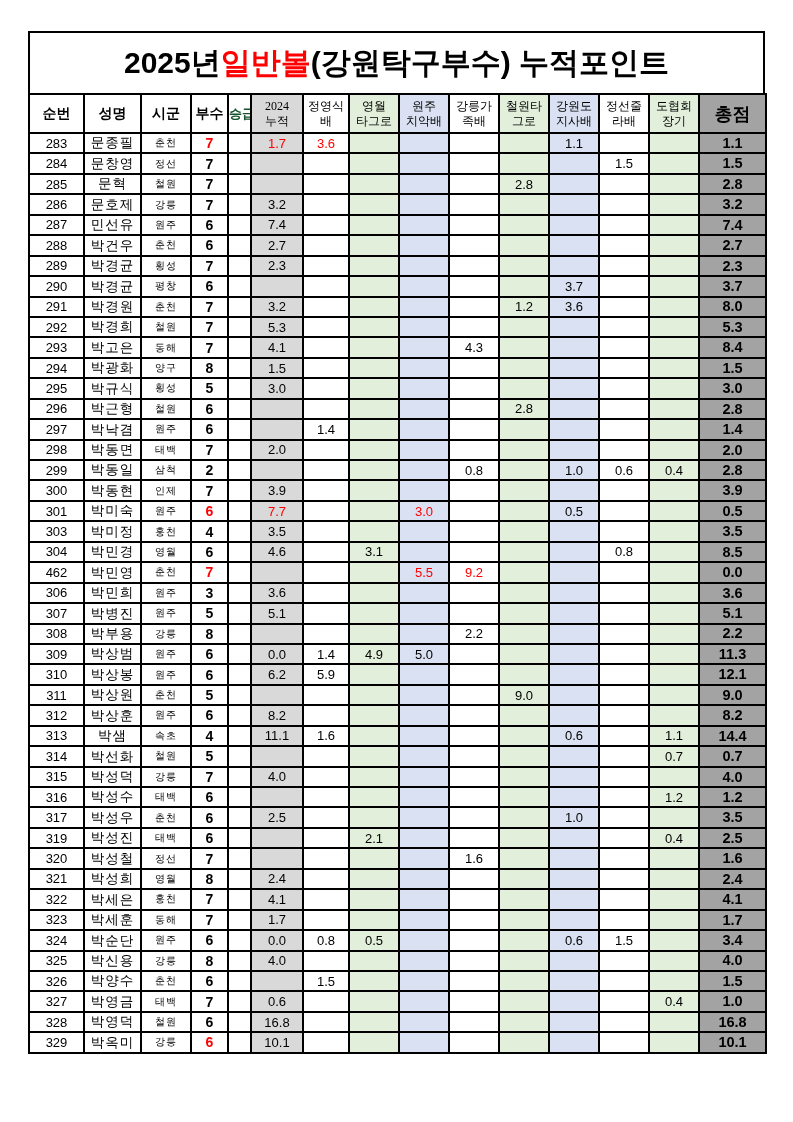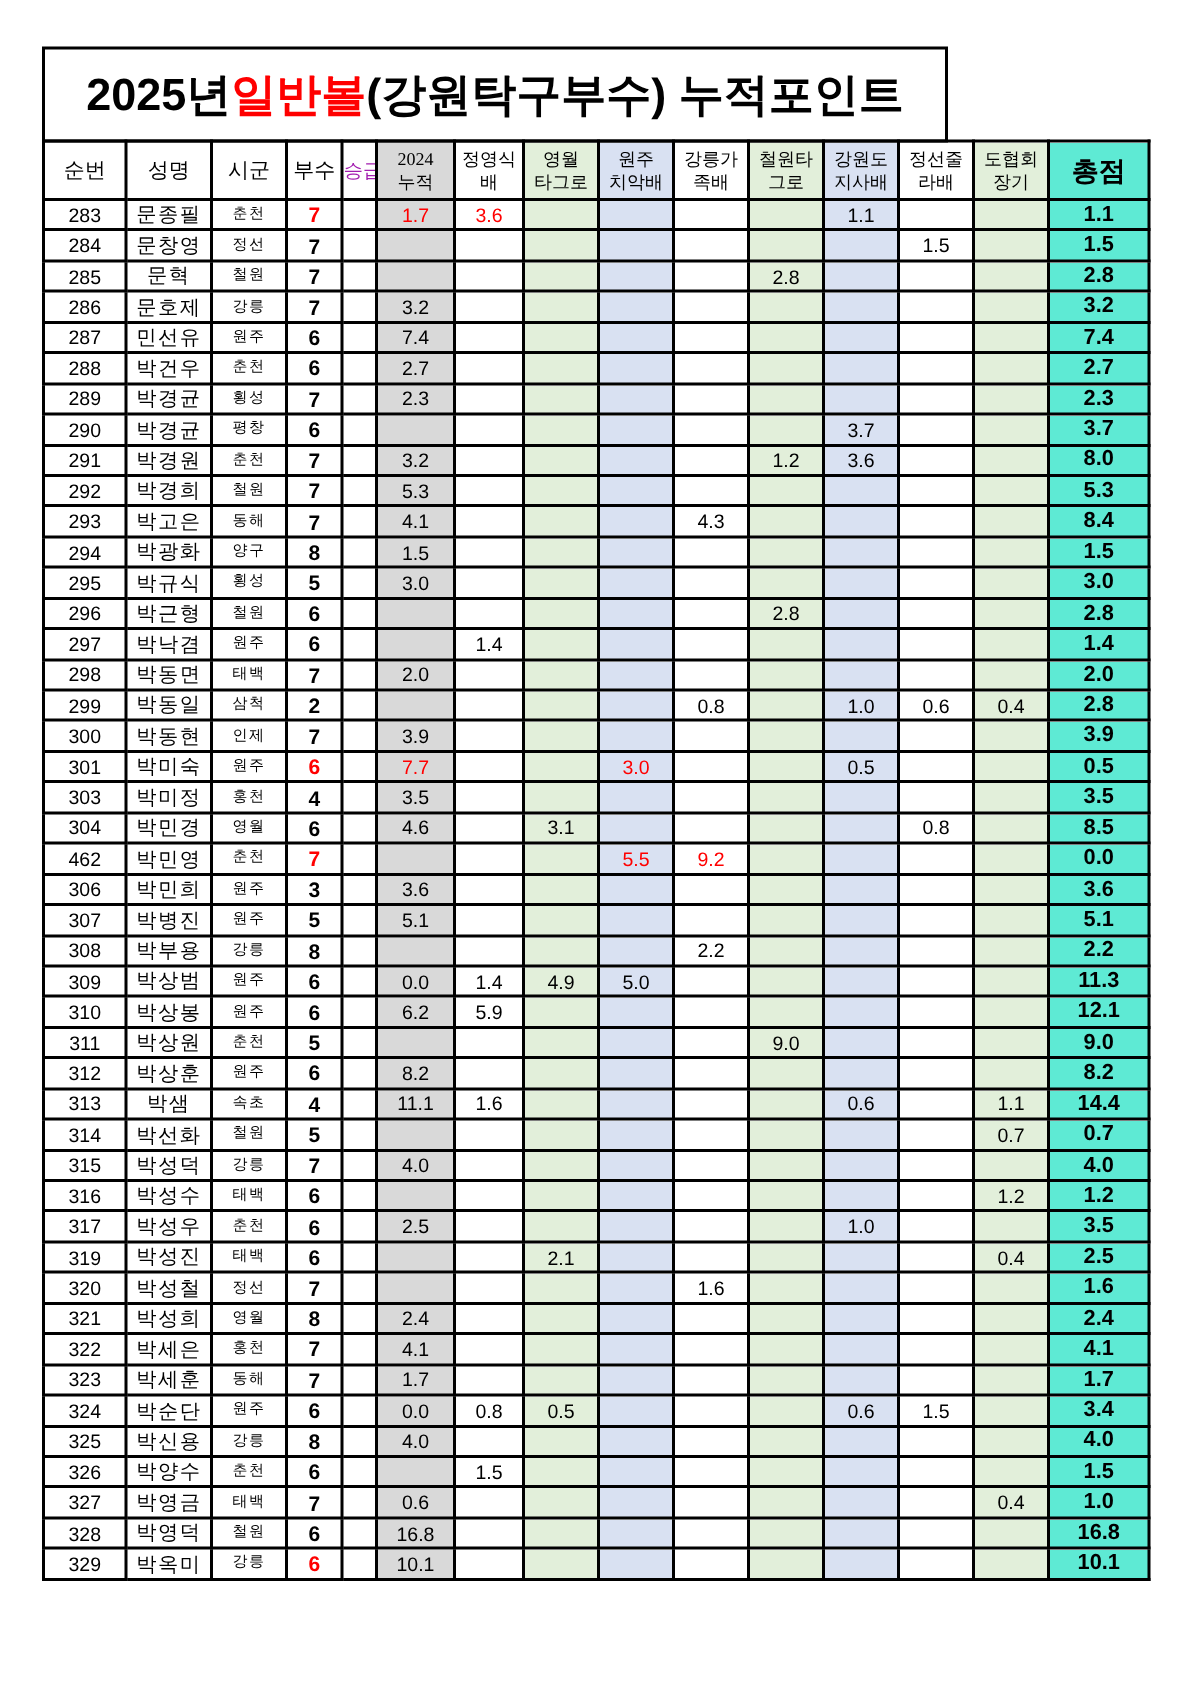--- a/index.html
+++ b/index.html
@@ -3,47 +3,47 @@
 <meta charset="utf-8">
 <style>
   html,body{margin:0;padding:0;}
   body{
     width:793px;height:1122px;background:#ffffff;
     font-family:"Liberation Sans","DejaVu Sans",sans-serif;
     position:relative;color:#000;
   }
   .sheet{position:absolute;left:28px;top:31px;width:737px;}
   .title-box{
-    box-sizing:border-box;width:604px;height:64px;
+    box-sizing:border-box;width:737px;height:64px;
     border:2px solid #000;display:flex;align-items:center;justify-content:center;
     font-size:30px;font-weight:bold;letter-spacing:0px;white-space:nowrap;
   }
   .title-box .hl{color:#ff0000;}
   table{
     border-collapse:collapse;table-layout:fixed;width:737px;margin-top:-2px;
   }
   th,td{
     border:2px solid #000;padding:0;text-align:center;vertical-align:middle;
     overflow:hidden;white-space:nowrap;
   }
-  thead th{height:37px;font-size:14px;font-weight:normal;}
+  thead th{height:37px;font-size:14px;font-weight:bold;}
   th.event-th{font-weight:normal;font-size:12px;line-height:1.25;font-family:Liberation Serif, serif;}
   th.total-th{font-size:18px;font-weight:bold;}
-  th.promo-th{color:#a21caf;font-size:13px;}
+  th.promo-th{color:#14532d;font-size:13px;}
   tbody td{height:18.45px;font-size:13px;line-height:1;}
   td.name-td{font-size:13.5px;letter-spacing:1px;}
   td.city-td{font-size:10px;letter-spacing:1px;}
   td.div-td{font-weight:bold;font-size:14px;}
   td.total-td{font-weight:bold;font-size:14.5px;}
   .red{color:#ff0000;}
   .bg-gray{background:#d9d9d9;}
   .bg-green{background:#e2efda;}
   .bg-blue{background:#d9e1f2;}
   .bg-white{background:#ffffff;}
-  .bg-cream{background:#5eead4;}
+  .bg-cream{background:#a3a3a3;}
 </style>
 </head>
 <body>
 
 <div class="sheet">
   <div class="title-box">
     <span>2025년 </span>
     <span class="hl">일반볼</span>
     <span> (강원탁구부수) 누적포인트</span>
   </div>

